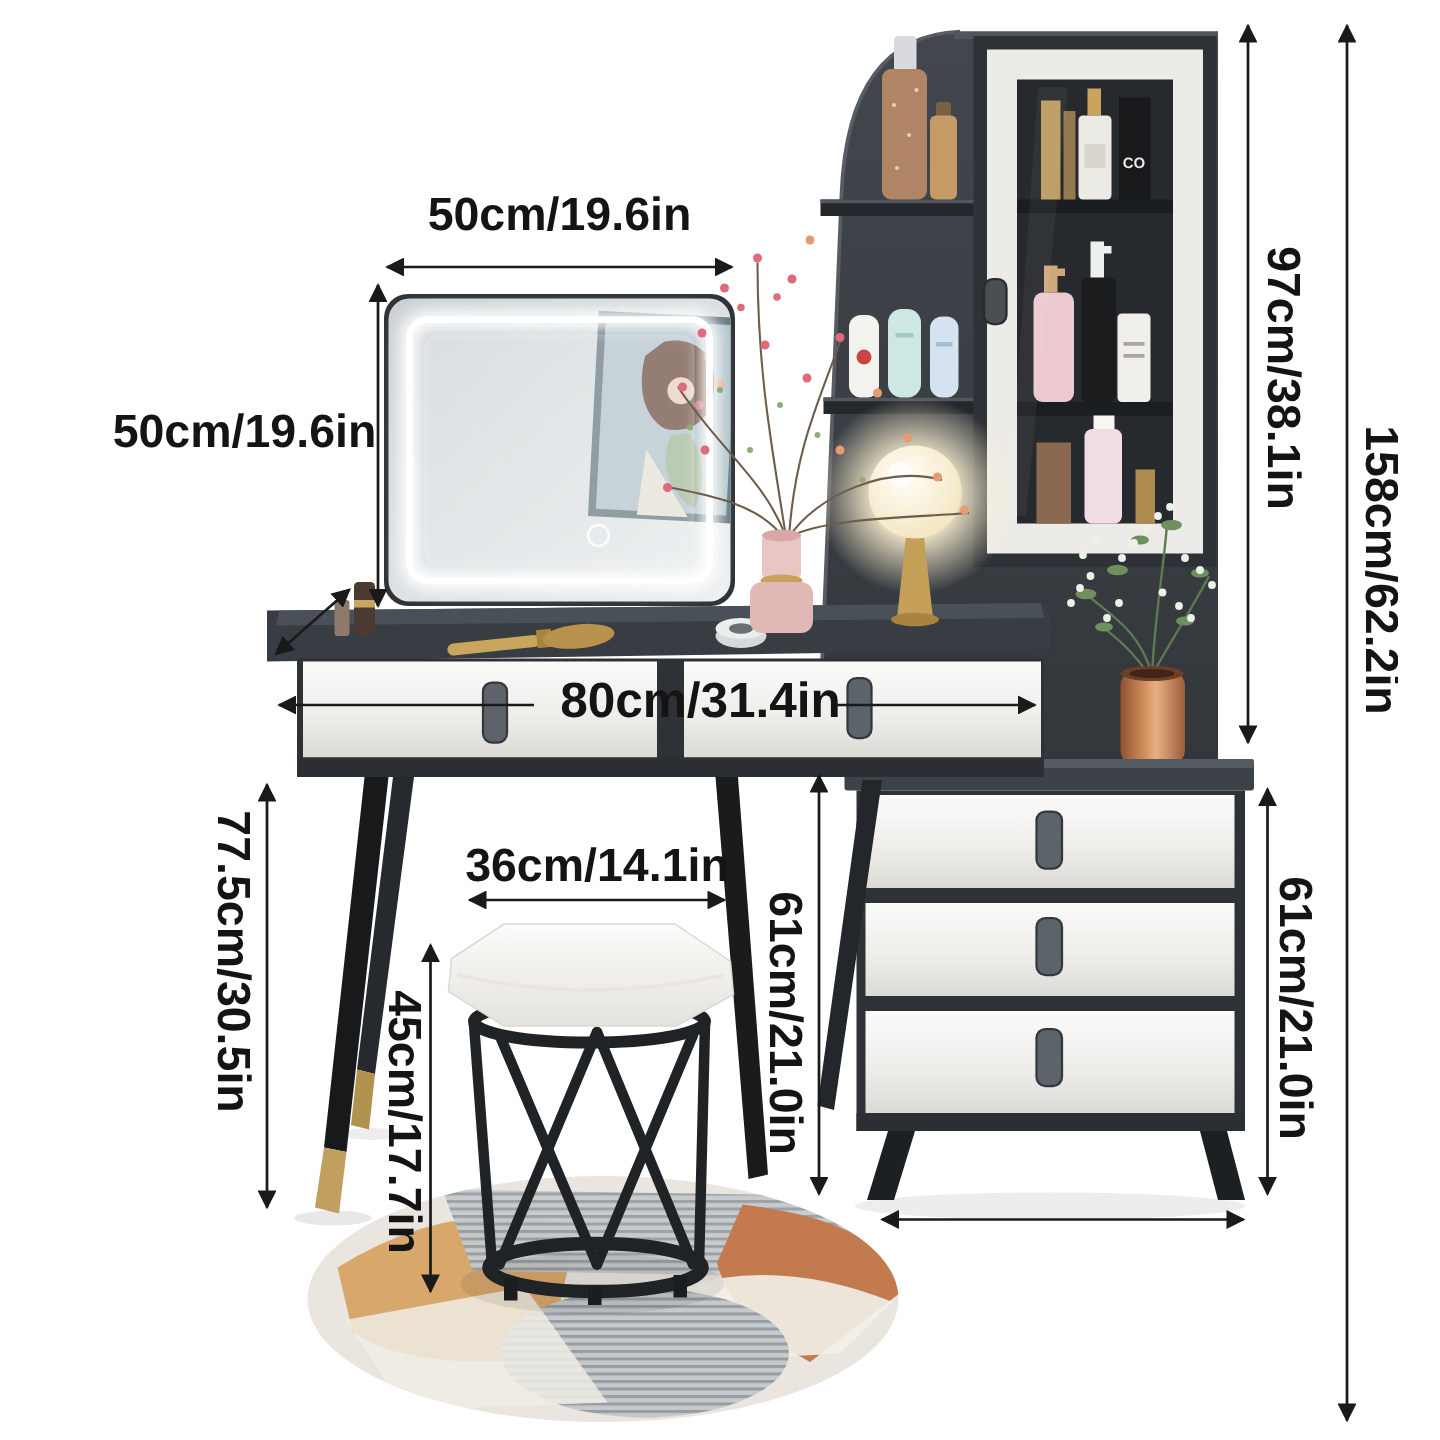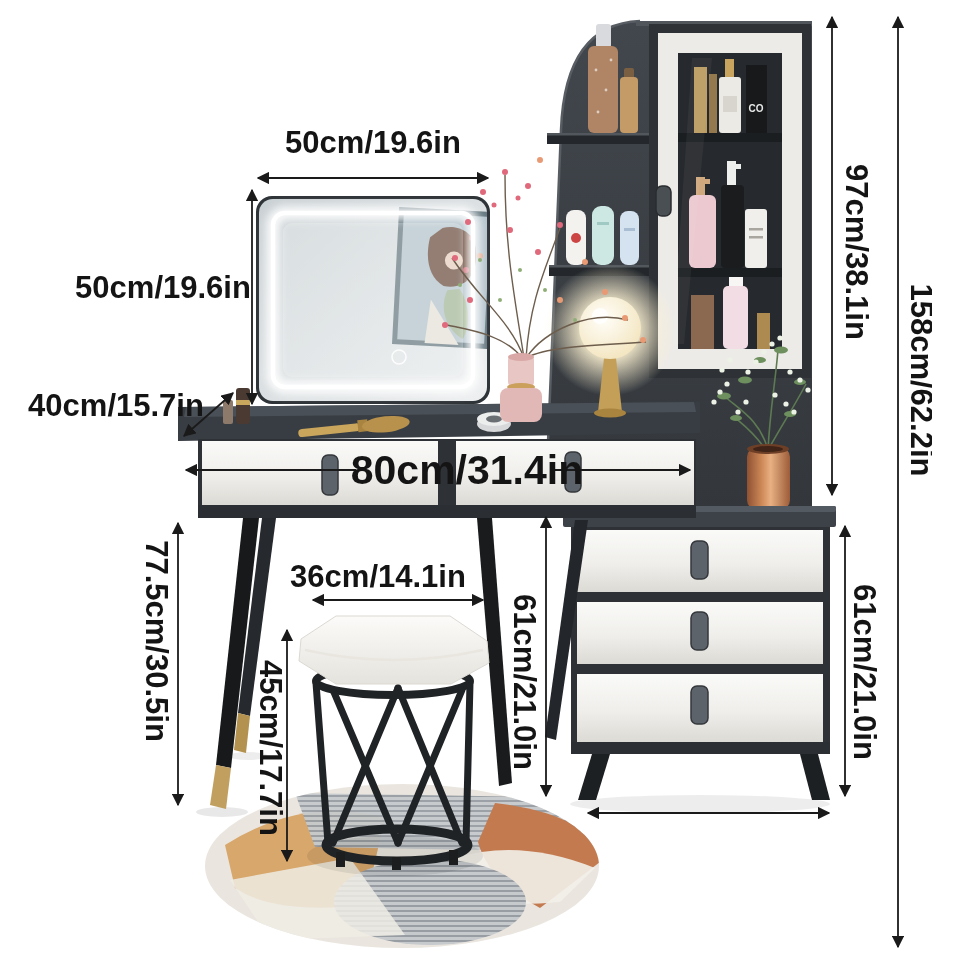--- a/index.html
+++ b/index.html
@@ -2,21 +2,21 @@
 <html><head>
 <meta charset="utf-8">
 <style>
   html,body{margin:0;padding:0;background:#fff;}
   .canvas{position:relative;width:932px;height:960px;background:#ffffff;overflow:hidden;
           font-family:"Liberation Sans",sans-serif;}
   .scene{position:absolute;left:0;top:0;}
   .dimh,.dimv{position:absolute;font-weight:bold;font-size:31px;color:#141414;
               white-space:nowrap;line-height:1;}
   .dimh{transform:translateX(-50%);}
-  .dimh.big{font-size:41px;}
+  .dimh.big{font-size:33px;}
   .dimv{transform:translate(-50%,-50%) rotate(90deg);}
 </style>
 </head>
 <body>
 
 <div class="canvas">
 
 <svg class="scene" width="960" height="960" viewBox="0 0 960 960">
   <defs>
     <marker id="ah" viewBox="0 0 10 10" refX="9" refY="5" markerWidth="7" markerHeight="7" orient="auto-start-reverse">
@@ -347,23 +347,22 @@
     <line x1="546" y1="517" x2="546" y2="796" marker-start="url(#ah)" marker-end="url(#ah)"></line>
     <line x1="845" y1="526" x2="845" y2="796" marker-start="url(#ah)" marker-end="url(#ah)"></line>
     <line x1="832" y1="17" x2="832" y2="495" marker-start="url(#ah)" marker-end="url(#ah)"></line>
     <line x1="898" y1="17" x2="898" y2="947" marker-start="url(#ah)" marker-end="url(#ah)"></line>
     <line x1="588" y1="813" x2="829" y2="813" marker-start="url(#ah)" marker-end="url(#ah)"></line>
   </g>
 </svg>
 
 <div class="dimh" style="left:373px;top:127px">50cm/19.6in</div>
 <div class="dimh" style="left:163px;top:272px">50cm/19.6in</div>
-<div class="dimh" style="left:116px;top:390px">40cm/15.7in</div>
 <div class="dimh big" style="left:467px;top:450px">80cm/31.4in</div>
 <div class="dimv" style="left:156px;top:641px">77.5cm/30.5in</div>
-<div class="dimh" style="left:378px;top:561px">36cm/14.1in</div>
+<div class="dimh" style="left:398px;top:561px">36cm/14.1in</div>
 <div class="dimv" style="left:270px;top:748px">45cm/17.7in</div>
 <div class="dimv" style="left:524px;top:682px">61cm/21.0in</div>
 <div class="dimv" style="left:864px;top:672px">61cm/21.0in</div>
 <div class="dimv" style="left:856px;top:252px">97cm/38.1in</div>
 <div class="dimv" style="left:921px;top:380px">158cm/62.2in</div>
 
 </div>
 
 </body></html>

